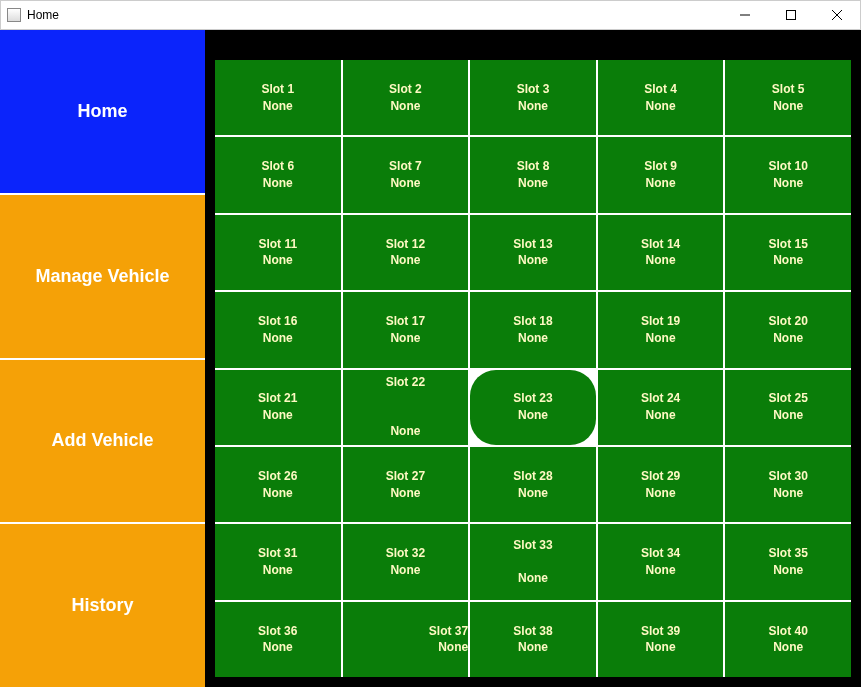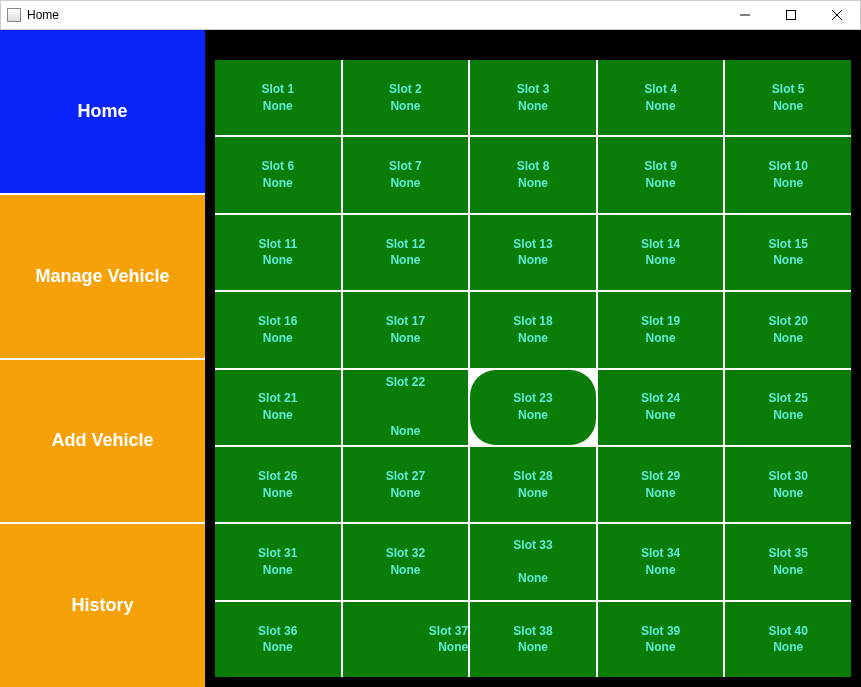--- a/index.html
+++ b/index.html
@@ -72,21 +72,21 @@
       grid-template-columns: repeat(5, 1fr);
       grid-auto-rows: 1fr;
       gap: 2px;
       background: #ffffff;
     }
     .slot {
       display: flex;
       flex-direction: column;
       align-items: center;
       justify-content: center;
-      color: #5eead4;
+      color: #fef9c3;
       font-weight: bold;
       font-size: 12px;
       line-height: 1.4;
       text-align: center;
       cursor: pointer;
     }
   </style>
 </head>
 <body>
 

